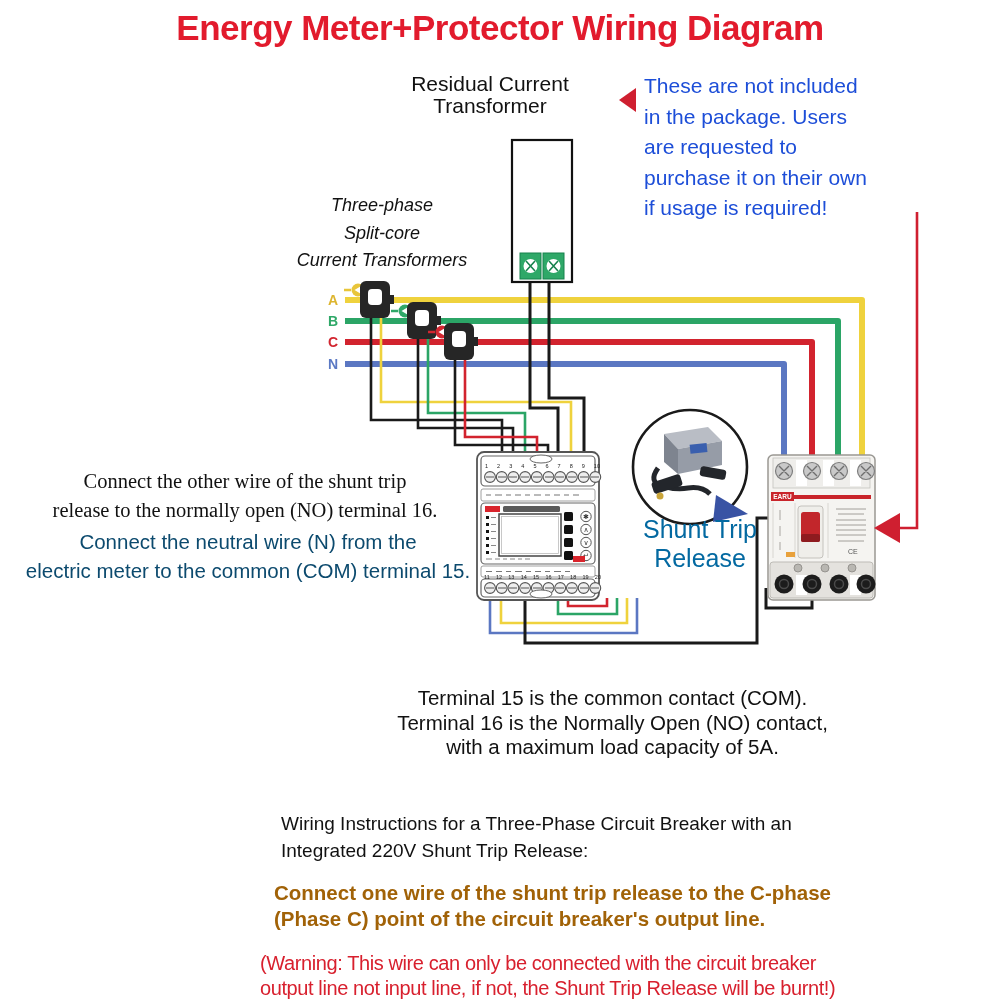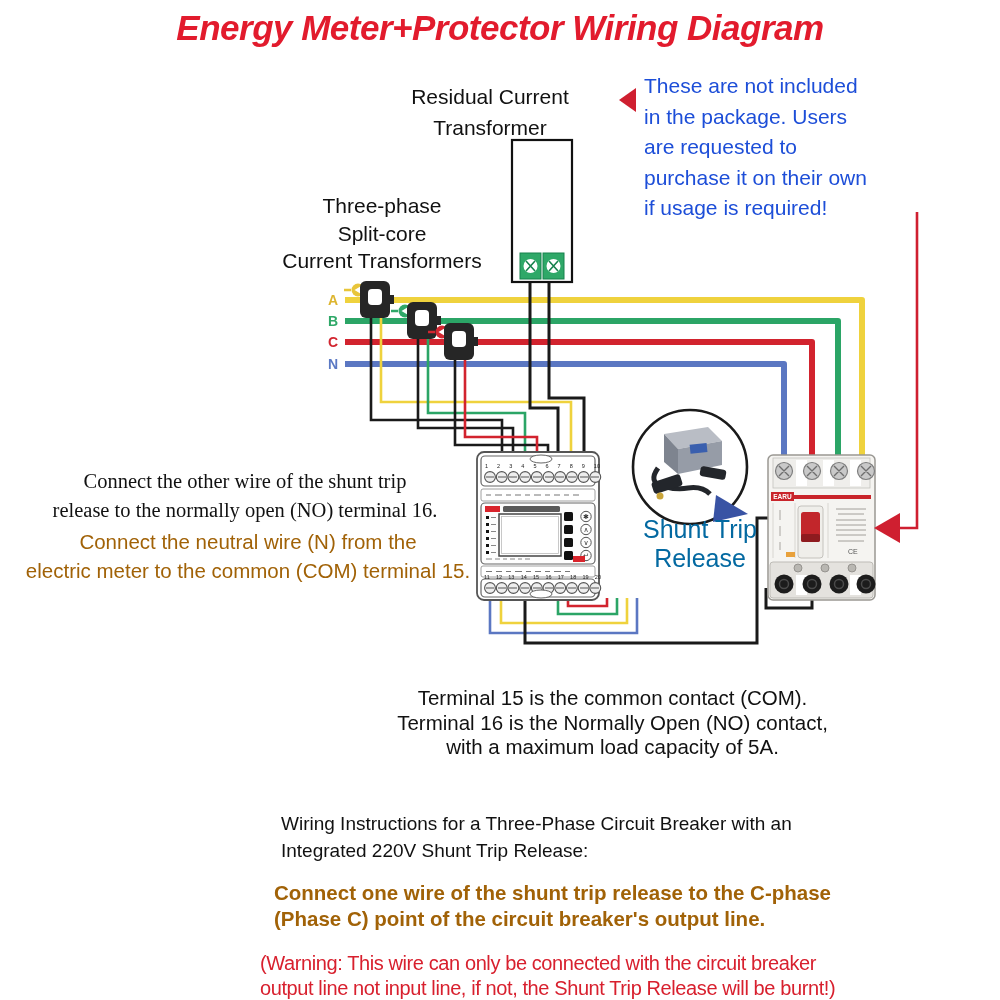--- a/index.html
+++ b/index.html
@@ -1,25 +1,25 @@
 <!DOCTYPE html>
 <html><head>
 <meta charset="utf-8">
 <style>
   html,body{margin:0;padding:0;}
   body{width:1000px;height:1000px;position:relative;background:#fff;
        font-family:"Liberation Sans",sans-serif;overflow:hidden;}
   .abs{position:absolute;}
   .pre{white-space:pre-line;}
-  #title{left:0;top:8px;width:1000px;text-align:center;font-size:35px;font-weight:bold;color:#e21b2d;letter-spacing:-0.5px;font-style:italic;}
-  #rct-label{left:340px;top:81px;width:300px;text-align:center;font-size:21px;line-height:31px;color:#111;}
+  #title{left:0;top:8px;width:1000px;text-align:center;font-size:35px;font-weight:bold;color:#e21b2d;letter-spacing:-0.5px;}
+  #rct-label{left:340px;top:73px;width:300px;text-align:center;font-size:21px;line-height:22px;color:#111;}
   #red-note{left:644px;top:71px;width:290px;font-size:21px;line-height:30.5px;color:#1d4ed8;}
-  #ct-label{left:262px;top:192px;width:240px;text-align:center;font-size:21px;line-height:27.5px;color:#111;}
+  #ct-label{left:262px;top:192px;width:240px;text-align:center;font-size:18px;line-height:27.5px;color:#111;font-style:italic;}
   #connect-no{left:6px;top:467px;width:478px;text-align:center;font-size:20.5px;line-height:29px;color:#111;font-family:Liberation Serif, serif;}
-  #connect-com{left:6px;top:527px;width:484px;text-align:center;font-size:20.5px;line-height:29px;color:#a16207;}
+  #connect-com{left:6px;top:527px;width:484px;text-align:center;font-size:20.5px;line-height:29px;color:#0c4a6e;}
   #shunt-label{left:622px;top:515px;width:156px;text-align:center;font-size:25px;line-height:29px;color:#0369a1;}
   #terminal-info{left:355px;top:686px;width:515px;text-align:center;font-size:20.5px;line-height:24.5px;color:#111;}
   #wiring-header{left:281px;top:810px;width:660px;font-size:19px;line-height:27px;color:#111;}
   #wiring-step{left:274px;top:880px;width:650px;font-size:20.5px;line-height:26px;color:#a16207;font-weight:bold;}
   #warning{left:260px;top:931px;width:700px;font-size:20px;line-height:25px;color:#d8202e;letter-spacing:-0.4px;margin-top:20px;}
   .term-row{display:flex;justify-content:space-between;font-size:5.5px;color:#222;}
   #top-terms{left:485px;top:463px;width:115px;}
   #bot-terms{left:484px;top:574px;width:117px;}
   .tri-left{width:0;height:0;border-top:12px solid transparent;border-bottom:12px solid transparent;border-right:17px solid #cf1f30;}
   #rct-arrow{left:619px;top:88px;}

